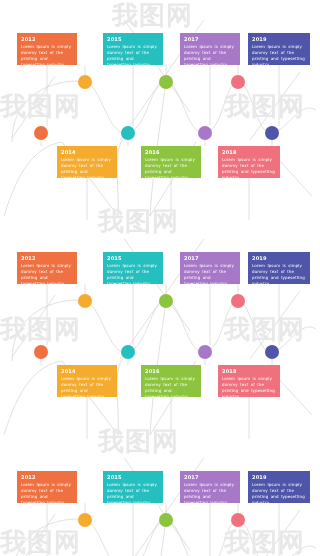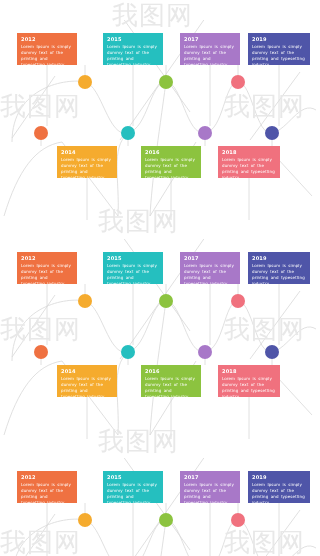--- a/index.html
+++ b/index.html
@@ -20,21 +20,21 @@
     position: absolute;
     left: 0; top: 0;
     width: 320px; height: 556px;
     pointer-events: none;
     z-index: 5;
   }
   .wm {
     position: absolute;
     color: #e8e8e8;
     font-size: 26px;
-    font-weight: normal;
+    font-weight: bold;
     letter-spacing: 1px;
     font-family: "DejaVu Sans", sans-serif;
     white-space: nowrap;
     line-height: 1;
   }
 
   
   .section {
     position: absolute;
     left: 0;

